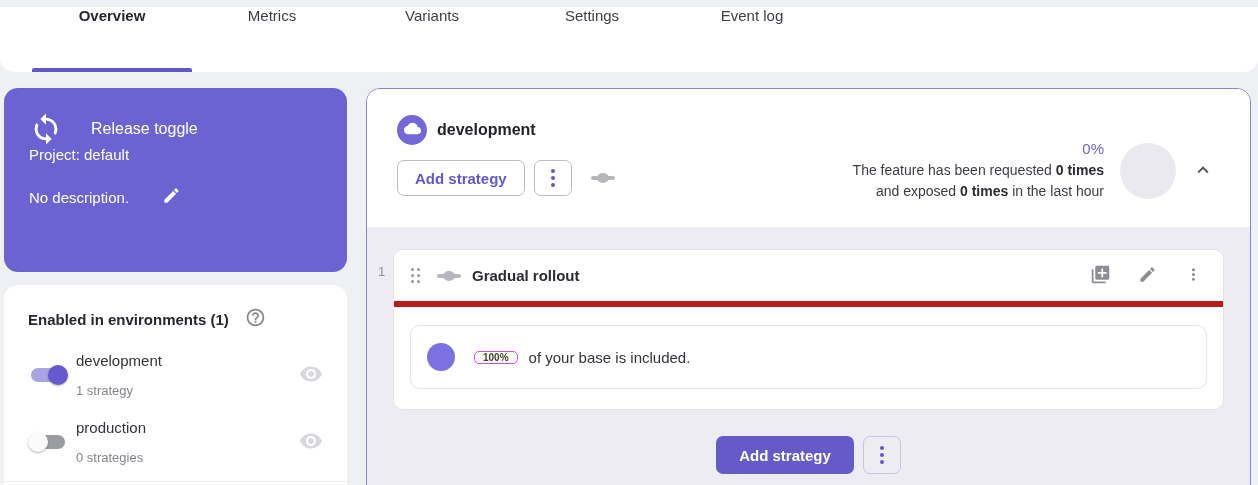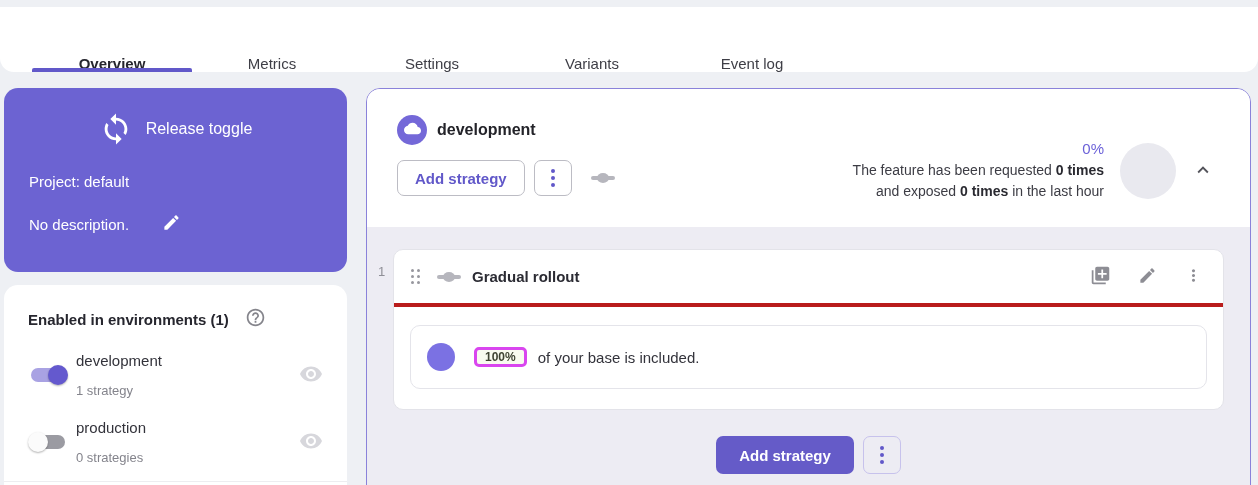--- a/index.html
+++ b/index.html
@@ -11,43 +11,43 @@
     color: #2e2e36;
   }
 
   
   .tabbar {
     margin-top: 7px; height: 65px; background: #ffffff;
     border-radius: 0 0 14px 14px;
     display: flex; align-items: stretch; padding-left: 32px;
   }
   .tab {
-    width: 160px; display: flex; align-items: flex-end; justify-content: center;
-    font-size: 15px; color: #3e3e46; position: relative; cursor: pointer; margin-top: 15px;
+    width: 160px; display: flex; align-items: flex-start; justify-content: center;
+    font-size: 15px; color: #3e3e46; position: relative; cursor: pointer;
   }
   .tab.active { font-weight: bold; color: #26262e; }
   .tab.active .tab-underline {
     position: absolute; left: 0; right: 0; bottom: 0; height: 4px;
     background: #6158c9; border-radius: 2px 2px 0 0;
   }
 
   
   .content { display: flex; align-items: flex-start; padding: 16px 7px 0 4px; }
   .left-col { width: 343px; flex: none; }
   .main-col { flex: 1; margin-left: 19px; }
 
   
   .toggle-card {
     background: #6c63d2; color: #fff; border-radius: 14px;
     height: 184px; padding: 24px 25px; margin-bottom: 13px;
   }
-  .toggle-card .type-row { display: flex; align-items: center; gap: 13px; justify-content: center; }
+  .toggle-card .type-row { display: flex; align-items: center; gap: 28px; }
   .toggle-card .type-row svg { display: block; }
   .type-label { font-size: 16px; }
-  .project-line { margin-top: 27px; font-size: 15px; }
+  .project-line { font-size: 15px; }
   .desc-line { margin-top: 23px; font-size: 15px; display: flex; align-items: center; gap: 33px; }
   .edit-desc-btn { background: none; border: none; padding: 0; cursor: pointer; display: flex; }
 
   
   .env-card {
     background: #fff; border-radius: 14px; padding: 22px 24px 0 24px; height: 260px;
   }
   .env-title-row { display: flex; align-items: center; gap: 16px; }
   .env-title { font-size: 15px; font-weight: bold; color: #26262e; text-align: right; }
   .help-btn { background: none; border: none; padding: 0; cursor: pointer; display: flex; }
@@ -106,37 +106,37 @@
   .metrics-line b { color: #2a2a31; text-align: right; }
   .metrics-donut { width: 56px; height: 56px; border-radius: 50%; background: #e9e9ef; }
   .collapse-btn { background: none; border: none; padding: 0; cursor: pointer; display: flex; }
 
   
   .strategy-area { position: relative; padding: 22px 26px 0 26px; }
   .strategy-index { position: absolute; left: 11px; top: 37px; font-size: 13px; color: #8f8f97; }
   .strategy-card { background: #fff; border: 1px solid #e3e3e9; border-radius: 10px; }
   .strategy-head {
     height: 57px; display: flex; align-items: center; padding: 0 20px 0 17px;
-    border-bottom: 4px solid #b91c1c;
+    border-bottom: 6px solid #b91c1c;
   }
   .drag-handle { display: grid; grid-template-columns: 4px 4px; grid-auto-rows: 4px; gap: 2px; cursor: grab; }
   .drag-handle i { width: 3px; height: 3px; border-radius: 50%; background: #97979e; }
   .strategy-head .rollout-glyph { margin-left: 16px; }
   .strategy-name { font-size: 15px; font-weight: bold; color: #2b2b33; margin-left: 11px; flex: 1; }
   .icon-btn { background: none; border: none; padding: 0; cursor: pointer; display: flex; margin-left: 27px; }
 
   .strategy-body { padding: 18px 16px 20px 16px; }
   .rollout-box {
     border: 1px solid #e4e4ea; border-radius: 10px; padding: 17px 16px;
     display: flex; align-items: center;
   }
   .rollout-circle { width: 28px; height: 28px; border-radius: 50%; background: #7b71e3; flex: none; }
   .rollout-badge {
-    margin-left: 19px; background: #f8fbef; border: 3px solid #d946ef; border-radius: 5px;
-    padding: 0 8px; font-size: 12px; font-weight: bold; color: #3f4433;
+    margin-left: 19px; background: #f8fbef; border: 1px solid #d946ef; border-radius: 5px;
+    padding: 0 8px; font-size: 10px; font-weight: bold; color: #3f4433;
   }
   .rollout-text { margin-left: 11px; font-size: 15px; color: #33333b; }
 
   
   .footer-actions { display: flex; justify-content: center; align-items: center; margin-top: 26px; }
   .btn-filled {
     height: 38px; padding: 0 23px; background: #655bc8; color: #fff; border: none;
     border-radius: 7px; font-size: 15px; font-weight: bold; cursor: pointer;
     font-family: "Liberation Sans", sans-serif;
   }
@@ -147,24 +147,24 @@
 
 <nav class="tabbar">
   <div class="tab active">
     <span>Overview</span>
     <span class="tab-underline"></span>
   </div>
   <div class="tab">
     <span>Metrics</span>
   </div>
   <div class="tab">
+    <span>Variants</span>
+  </div>
+  <div class="tab">
     <span>Settings</span>
-  </div>
-  <div class="tab">
-    <span>Variants</span>
   </div>
   <div class="tab">
     <span>Event log</span>
   </div>
 </nav>
 
 <div class="content">
 
   <div class="left-col">
 

